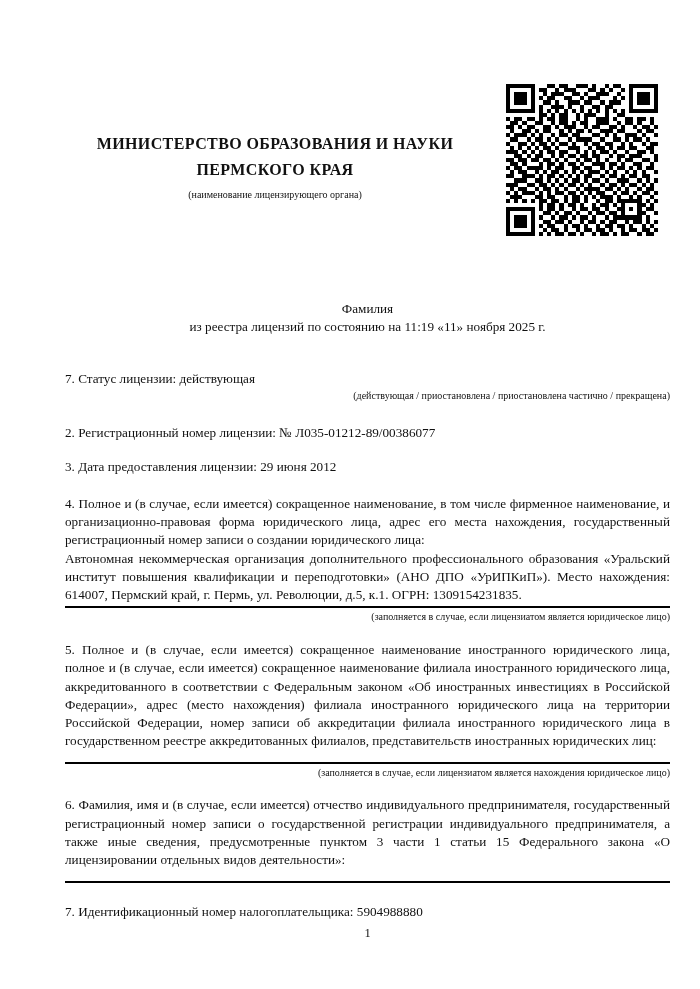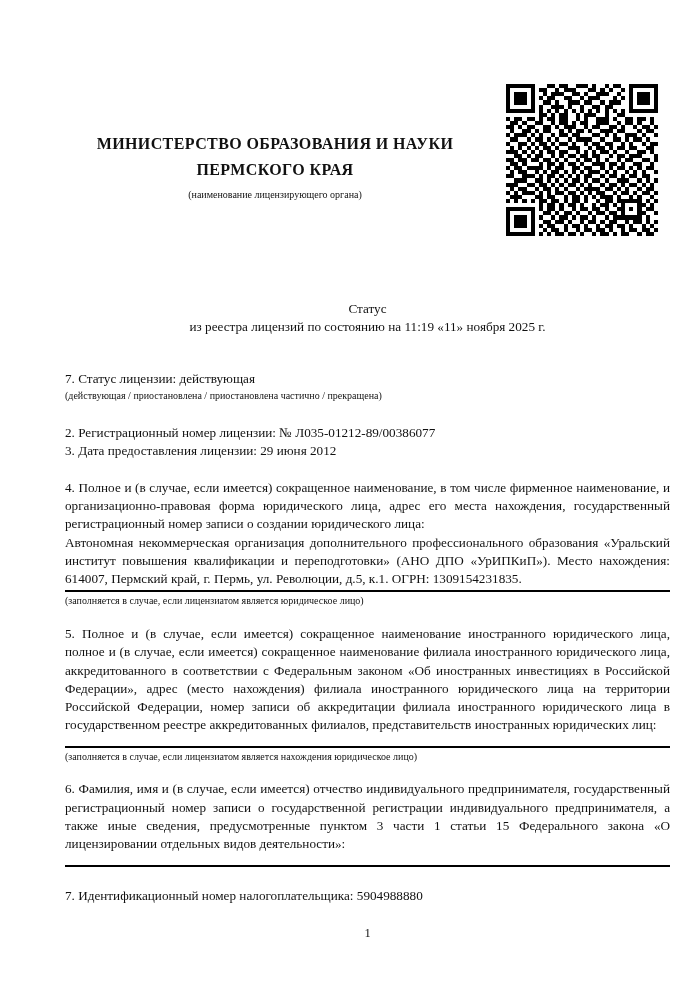--- a/index.html
+++ b/index.html
@@ -56,28 +56,28 @@
     position: absolute;
     top: 300px;
     left: 65px;
     width: 605px;
     font-size: 13.2px;
     line-height: 18.2px;
   }
   .doc-title { text-align: center; }
   .item { margin: 0; }
   .para { text-align: justify; }
-  .center { text-align: left; }
+  .center { text-align: right; }
   .rule {
     height: 0;
     border-top: 2px solid #000000;
   }
   .mt-item1 { margin-top: 34px; }
   .mt-item2 { margin-top: 22px; }
-  .mt-item3 { margin-top: 0; }
+  .mt-item3 { margin-top: 16px; }
   .mt-para4 { margin-top: 19px; }
   .mt-rule4 { margin-top: 2px; }
   .mt-cap   { margin-top: 2px; }
   .mt-para5 { margin-top: 18px; }
   .mt-rule5 { margin-top: 12px; }
   .mt-para6 { margin-top: 17px; }
   .mt-rule6 { margin-top: 12px; }
   .mt-item7 { margin-top: 20px; }
   
   .page-number {
@@ -841,21 +841,21 @@
 
   <div class="header">
     <div class="ministry-line">МИНИСТЕРСТВО ОБРАЗОВАНИЯ И НАУКИ</div>
     <div class="ministry-line">ПЕРМСКОГО КРАЯ</div>
     <div class="small-caption">(наименование лицензирующего органа)</div>
   </div>
 
   <div class="content">
 
     <div class="doc-title">
-      <div>Статус</div>
+      <div>Фамилия</div>
       <div>из реестра лицензий по состоянию на 11:19 «11» ноября 2025 г.</div>
     </div>
 
     <div class="item mt-item1">7. Статус лицензии: действующая</div>
     <div class="small-caption center">(действующая / приостановлена / приостановлена частично / прекращена)</div>
 
     <div class="item mt-item2">2. Регистрационный номер лицензии: № Л035-01212-89/00386077</div>
 
     <div class="item mt-item3">3. Дата предоставления лицензии: 29 июня 2012</div>
 

